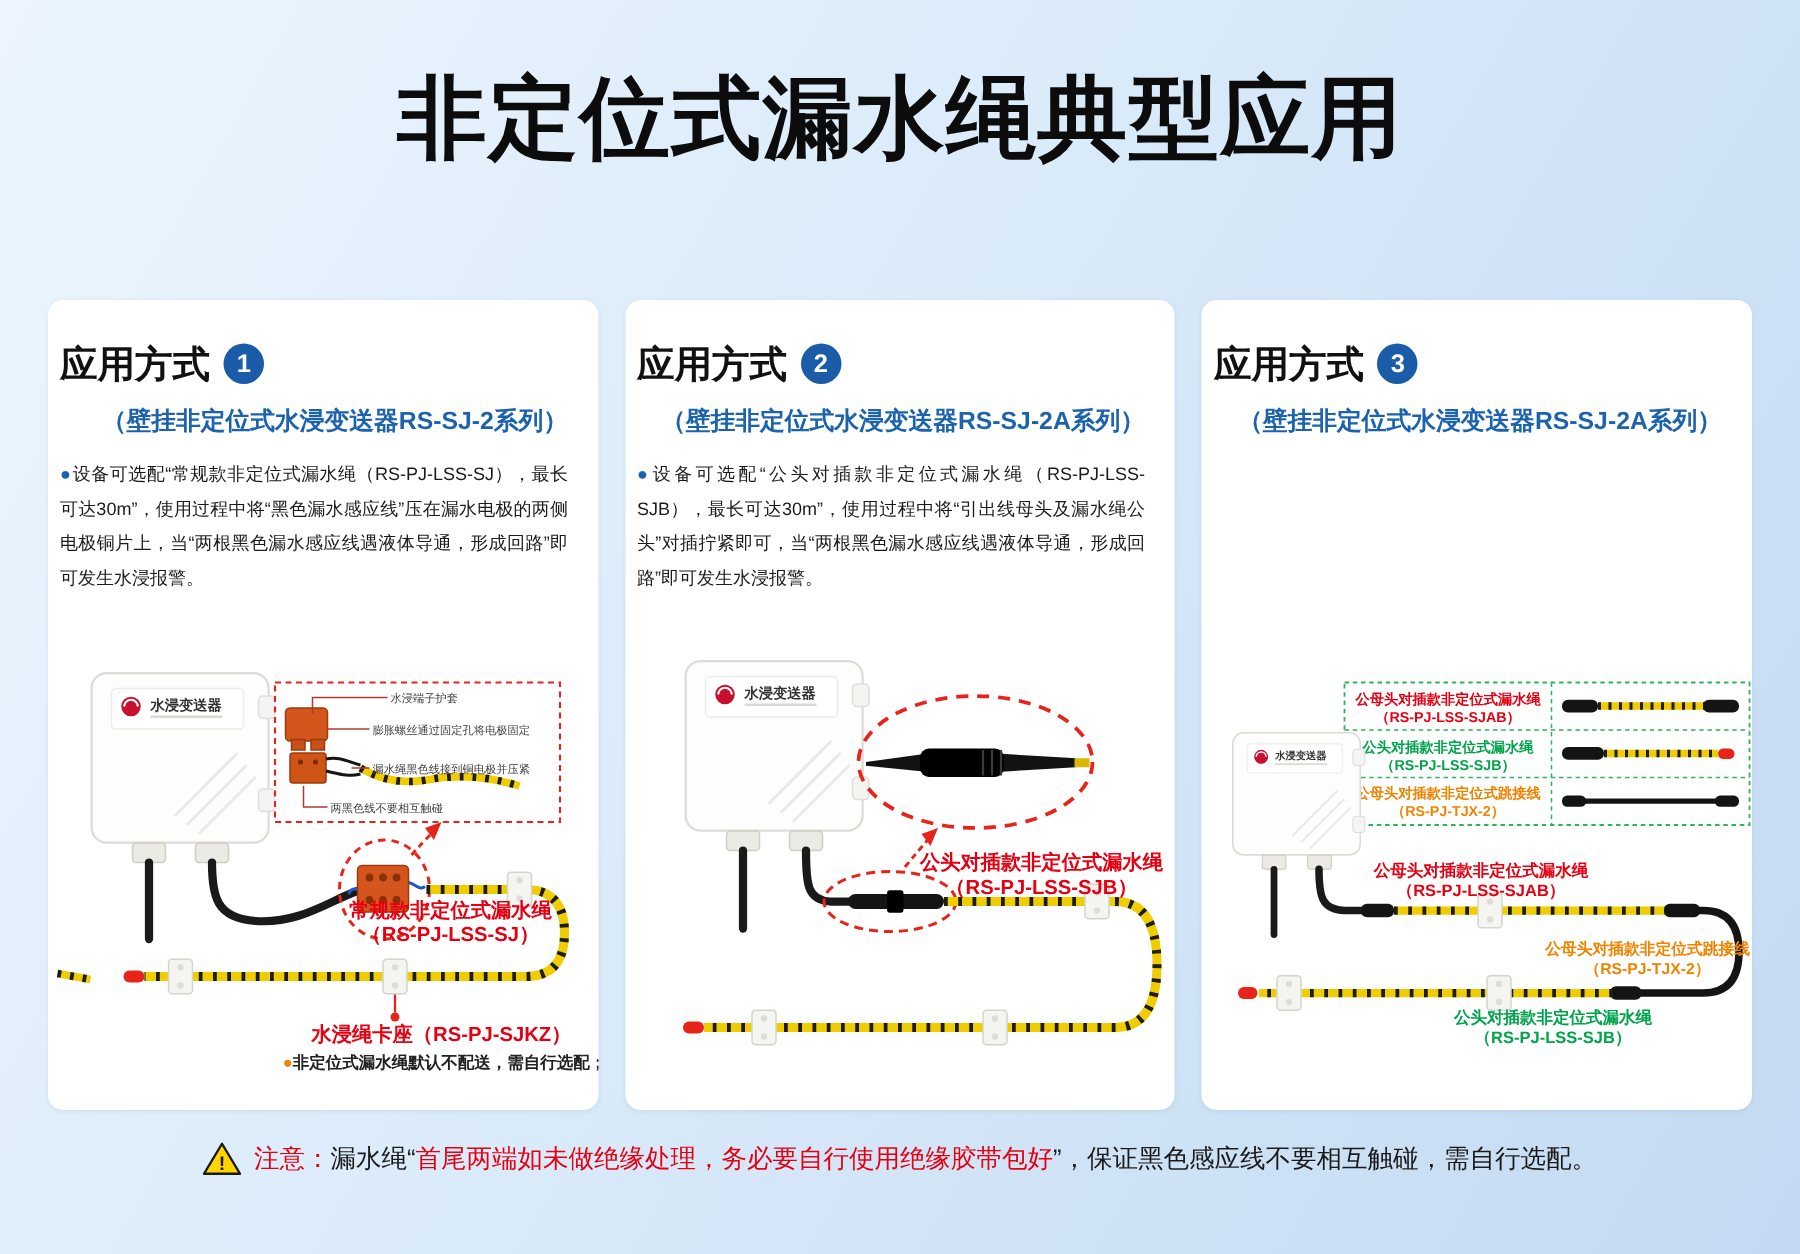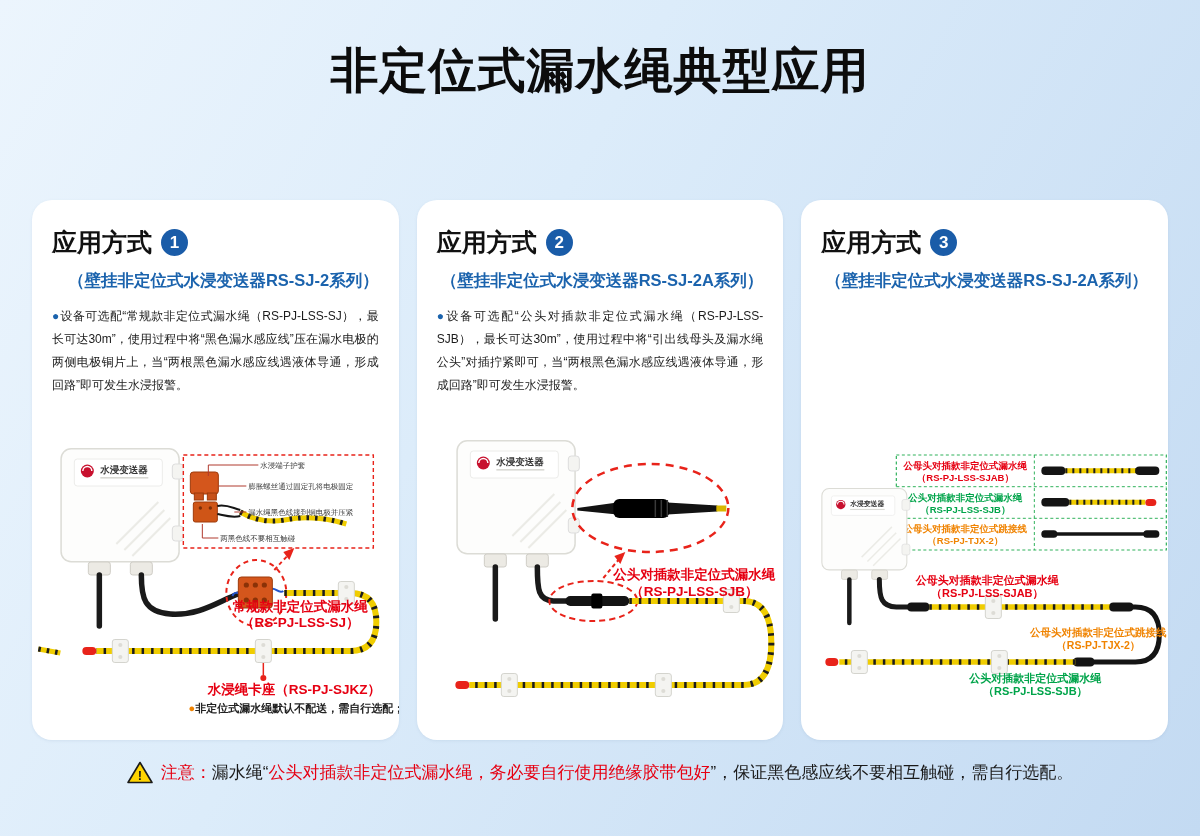--- a/index.html
+++ b/index.html
@@ -1,23 +1,23 @@
 <!DOCTYPE html>
 <html><head>
 <meta charset="utf-8">
 <style>
   html,body{margin:0;padding:0;}
   body{font-family:"Liberation Sans","DejaVu Sans",sans-serif;}
   .canvas{position:relative;width:1200px;height:836px;overflow:hidden;
     background:linear-gradient(120deg,#ecf5fd 0%,#dcecfa 40%,#c3daf2 100%);}
   .title{position:absolute;top:40px;left:0;width:100%;text-align:center;
-    font-size:48px;font-weight:900;color:#0c0c0c;letter-spacing:1px;line-height:1.3;}
+    font-size:60px;font-weight:900;color:#0c0c0c;letter-spacing:1px;line-height:1.3;}
   .cards{position:absolute;left:32px;top:200px;width:1136px;height:540px;display:flex;gap:18px;}
-  .card{flex:1;background:#ffffff;border-radius:20px;position:relative;height:540px;
-    box-sizing:border-box;padding:26px 20px 0 20px;box-shadow:0 1px 3px rgba(120,150,180,.15);}
+  .card{flex:1;background:#ffffff;border-radius:10px;position:relative;height:540px;
+    box-sizing:border-box;padding:26px 20px 0 8px;box-shadow:0 1px 3px rgba(120,150,180,.15);}
   .card-head{font-size:25px;font-weight:800;color:#111;display:flex;align-items:center;}
   .badge{width:27px;height:27px;border-radius:50%;background:#1a5ca8;color:#fff;
     display:inline-flex;align-items:center;justify-content:center;font-size:17px;
     font-weight:bold;margin-left:9px;}
   .series{margin-top:11px;color:#1b63ad;font-weight:bold;font-size:16.5px;text-align:right;}
   .body-text{margin-top:13px;font-size:12px;line-height:1.92;color:#1b1b1b;text-align:justify;}
   .bullet{color:#1b63ad;margin-right:1px;}
   .diagram{position:absolute;left:0;bottom:0;width:100%;height:310px;}
   .notice{position:absolute;left:0;top:761px;width:1200px;display:flex;justify-content:center;
     align-items:center;gap:8px;font-size:17px;color:#1a1a1a;}
@@ -265,16 +265,16 @@
       </svg>
     </div>
 
   </div>
 
   <div class="notice">
     <svg class="warn-icon" width="26" height="23" viewBox="0 0 26 23">
       <polygon points="13,1.5 25,21.5 1,21.5" fill="#ffd400" stroke="#1a1a1a" stroke-width="1.6" stroke-linejoin="round"></polygon>
       <text x="13" y="19" text-anchor="middle" font-size="13" font-weight="bold" fill="#1a1a1a">!</text>
     </svg>
-    <div class="notice-text"><span class="n-red n-bold">注意：</span><span>漏水绳</span><span class="n-bold">“</span><span class="n-red n-bold">公头对插款非定位式漏水绳，务必要自行使用绝缘胶带包好</span><span class="n-bold">”</span><span>，保证黑色感应线不要相互触碰，需自行选配。</span></div>
+    <div class="notice-text"><span class="n-red n-bold">注意：</span><span>漏水绳</span><span class="n-bold">“</span><span class="n-red n-bold">首尾两端如未做绝缘处理，务必要自行使用绝缘胶带包好</span><span class="n-bold">”</span><span>，保证黑色感应线不要相互触碰，需自行选配。</span></div>
   </div>
 
 </div>
 
 </body></html>

